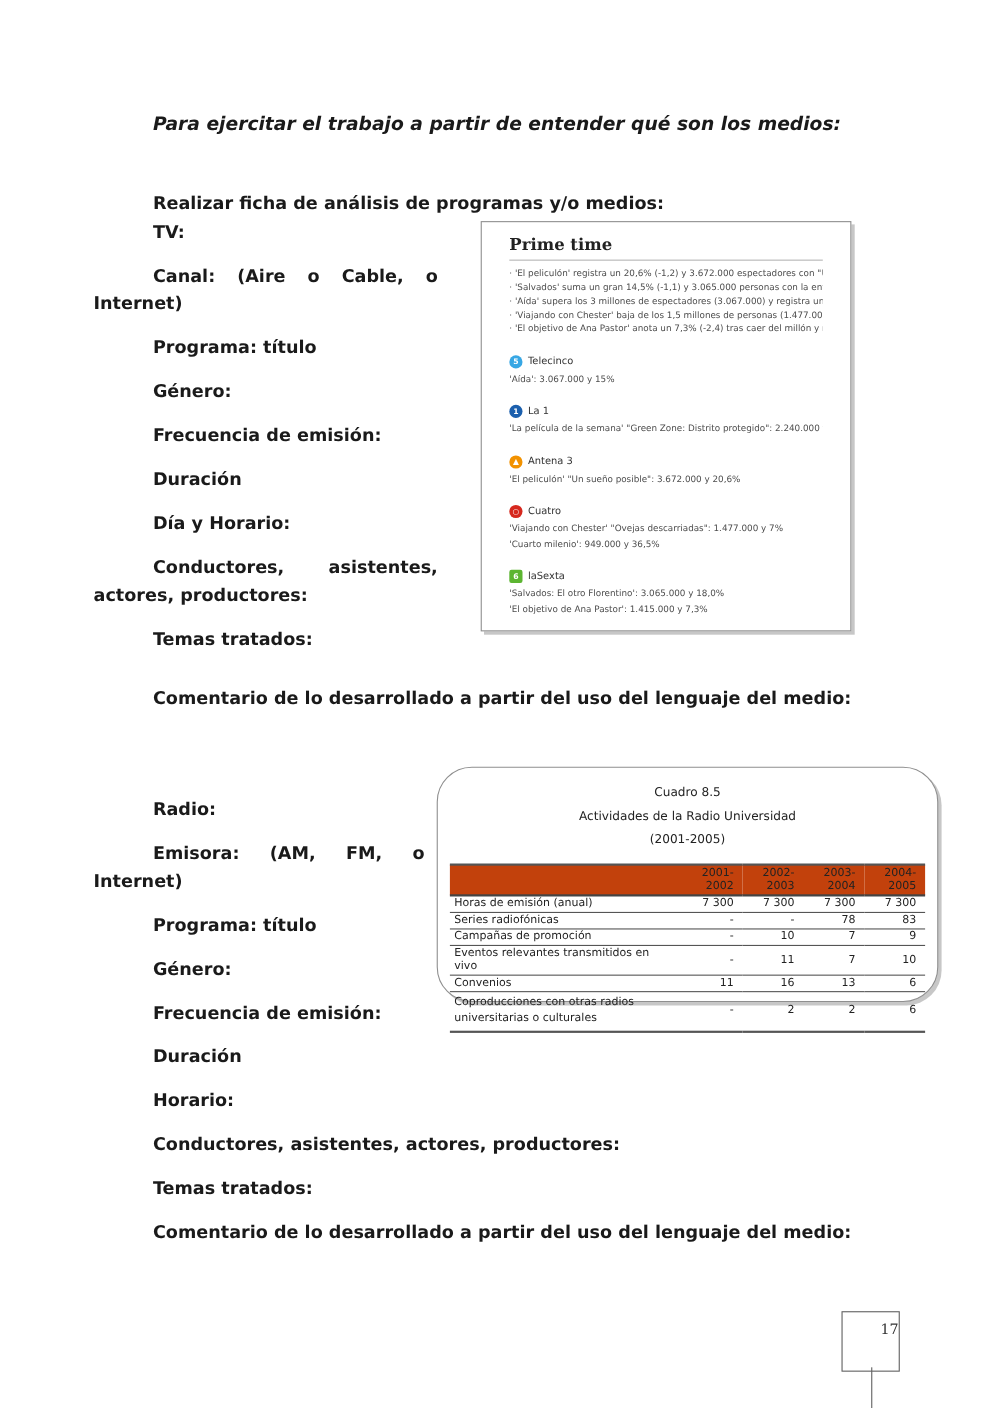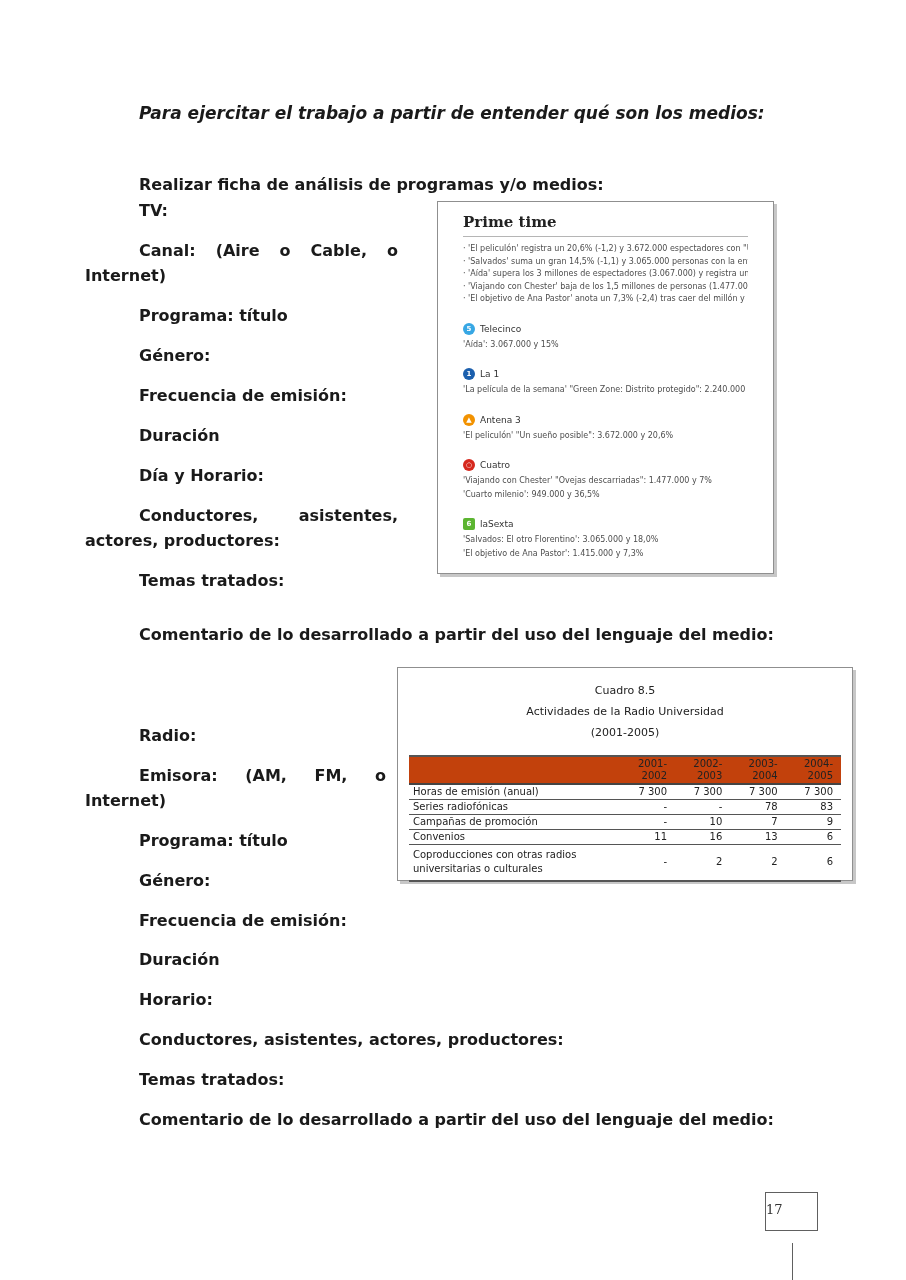--- a/index.html
+++ b/index.html
@@ -23,32 +23,32 @@
   .pt-bullets div{font-size:8px;line-height:12.6px;color:#4d4d4d;white-space:nowrap;overflow:hidden;}
   .chan{margin-top:17px;}
   .chan-head{display:flex;align-items:center;margin-bottom:3px;}
   .chan-icon{width:12px;height:12px;display:inline-flex;align-items:center;justify-content:center;
              color:#fff;font-size:7px;font-weight:bold;margin-right:5px;flex:0 0 12px;}
   .chan-icon.circle{border-radius:50%;}
   .chan-icon.square{border-radius:2px;}
   .chan-name{font-size:9px;color:#333;}
   .chan-line{font-size:8px;line-height:13.5px;color:#4d4d4d;white-space:nowrap;overflow:hidden;}
   
-  .cuadro{left:397px;top:667px;width:456px;height:214px;padding:12px 11px 10px 11px;}
+  .cuadro{left:397px;top:697px;width:456px;height:214px;padding:12px 11px 10px 11px;border-radius:32px;}
   .cu-title{text-align:center;font-size:11px;line-height:21px;color:#222;}
   .cu-table{width:100%;border-collapse:collapse;margin-top:12px;table-layout:fixed;}
   .cu-table th,.cu-table td{font-weight:normal;font-size:10px;line-height:12px;padding:1px 8px 1px 2px;color:#222;}
   .cu-table thead th{background:#c2410c;border-top:2px solid #555;border-bottom:2px solid #444;
                      text-align:right;height:14px;}
   .cu-table th.lbl,.cu-table td.lbl{text-align:left;width:46%;padding-left:4px;}
   .cu-table td{text-align:right;border-bottom:1px solid #555;}
   .cu-table tr.last td{border-bottom:2px solid #555;padding-top:3px;padding-bottom:4px;vertical-align:middle;line-height:14px;}
   
-  .pageno-box{position:absolute;left:765px;top:1192px;width:53px;height:39px;border:1px solid #606060;
-              box-sizing:border-box;text-align:left;}
+  .pageno-box{position:absolute;left:765px;top:1192px;width:53px;height:55px;border:1px solid #606060;
+              box-sizing:border-box;text-align:right;}
   .pageno{font-family:"DejaVu Serif","Liberation Serif",serif;font-size:13px;color:#333;margin-top:9px;}
   .pageno-line{position:absolute;left:792px;top:1243px;width:1px;height:37px;background:#606060;}
 </style>
 </head>
 <body>
 
 <div class="page">
 
   <p class="intro">Para ejercitar el trabajo a partir de entender qué son los medios:</p>
   <p class="subhead">Realizar ficha de análisis de programas y/o medios:</p>
@@ -160,20 +160,27 @@
           <td>83</td>
         </tr>
         <tr>
           <td class="lbl">Campañas de promoción</td>
           <td>-</td>
           <td>10</td>
           <td>7</td>
           <td>9</td>
         </tr>
         <tr>
+          <td class="lbl">Eventos relevantes transmitidos en vivo</td>
+          <td>-</td>
+          <td>11</td>
+          <td>7</td>
+          <td>10</td>
+        </tr>
+        <tr>
           <td class="lbl">Convenios</td>
           <td>11</td>
           <td>16</td>
           <td>13</td>
           <td>6</td>
         </tr>
         <tr class="last">
           <td class="lbl">Coproducciones con otras radios universitarias o culturales</td>
           <td>-</td>
           <td>2</td>

